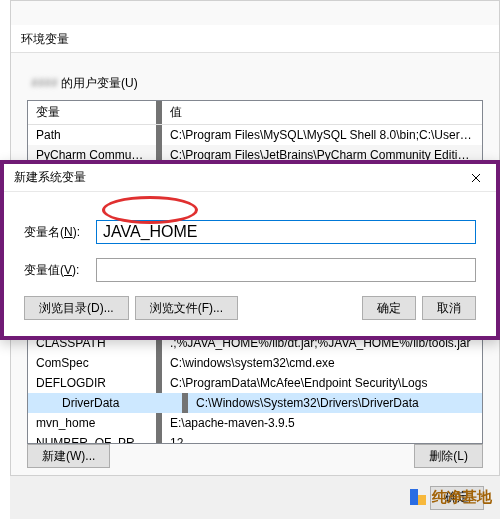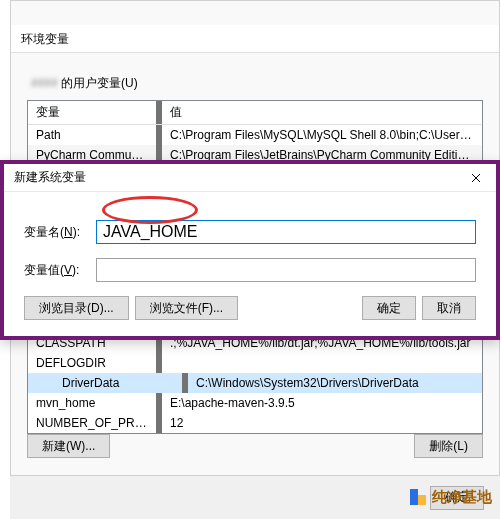--- a/index.html
+++ b/index.html
@@ -82,23 +82,26 @@
     <div class="table-body" id="lower-rows">
         <div class="row">
           <div class="td col-var">Chrome_home</div>
           <div class="td col-val">C:\Program Files (x86)\Google\Chrome\Application</div>
         </div>
         <div class="row">
           <div class="td col-var">CLASSPATH</div>
           <div class="td col-val">.;%JAVA_HOME%/lib/dt.jar;%JAVA_HOME%/lib/tools.jar</div>
         </div>
         <div class="row">
+          <div class="td col-var">ComSpec</div>
+          <div class="td col-val">C:\windows\system32\cmd.exe</div>
         </div>
         <div class="row">
           <div class="td col-var">DEFLOGDIR</div>
+          <div class="td col-val">C:\ProgramData\McAfee\Endpoint Security\Logs</div>
         </div>
         <div class="row sel">
           <div class="td col-var">DriverData</div>
           <div class="td col-val">C:\Windows\System32\Drivers\DriverData</div>
         </div>
         <div class="row">
           <div class="td col-var">mvn_home</div>
           <div class="td col-val">E:\apache-maven-3.9.5</div>
         </div>
         <div class="row">

